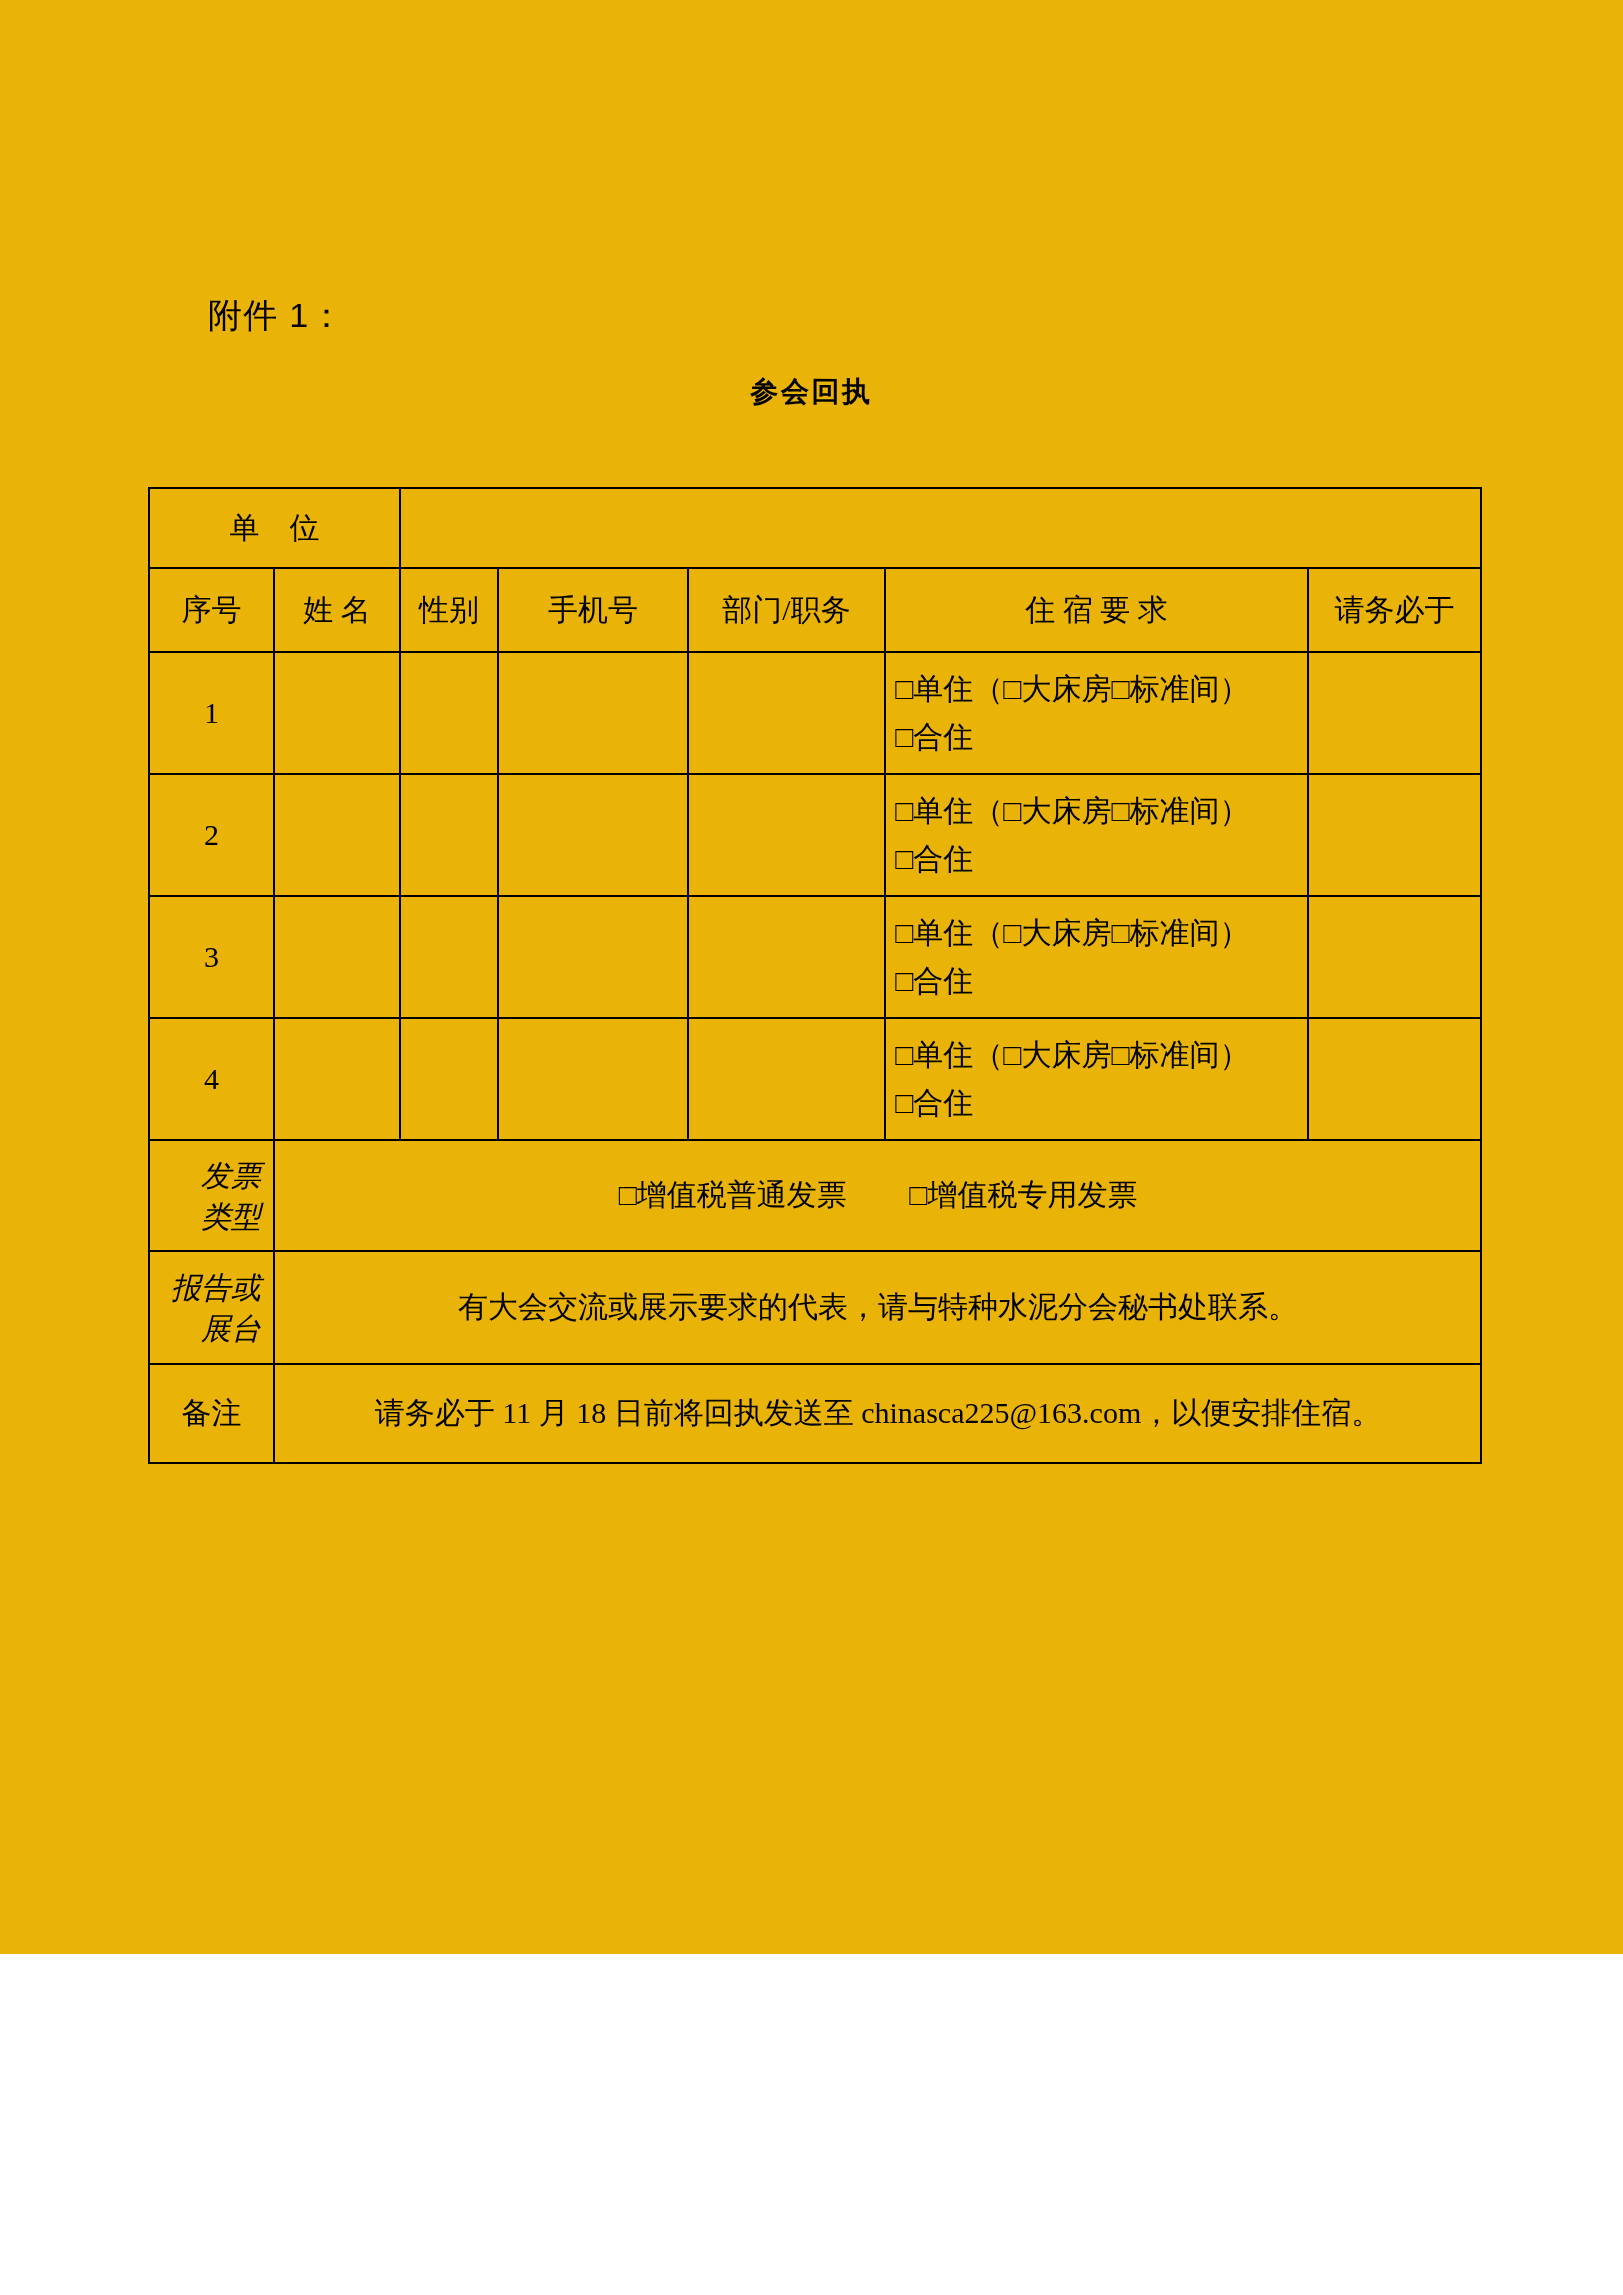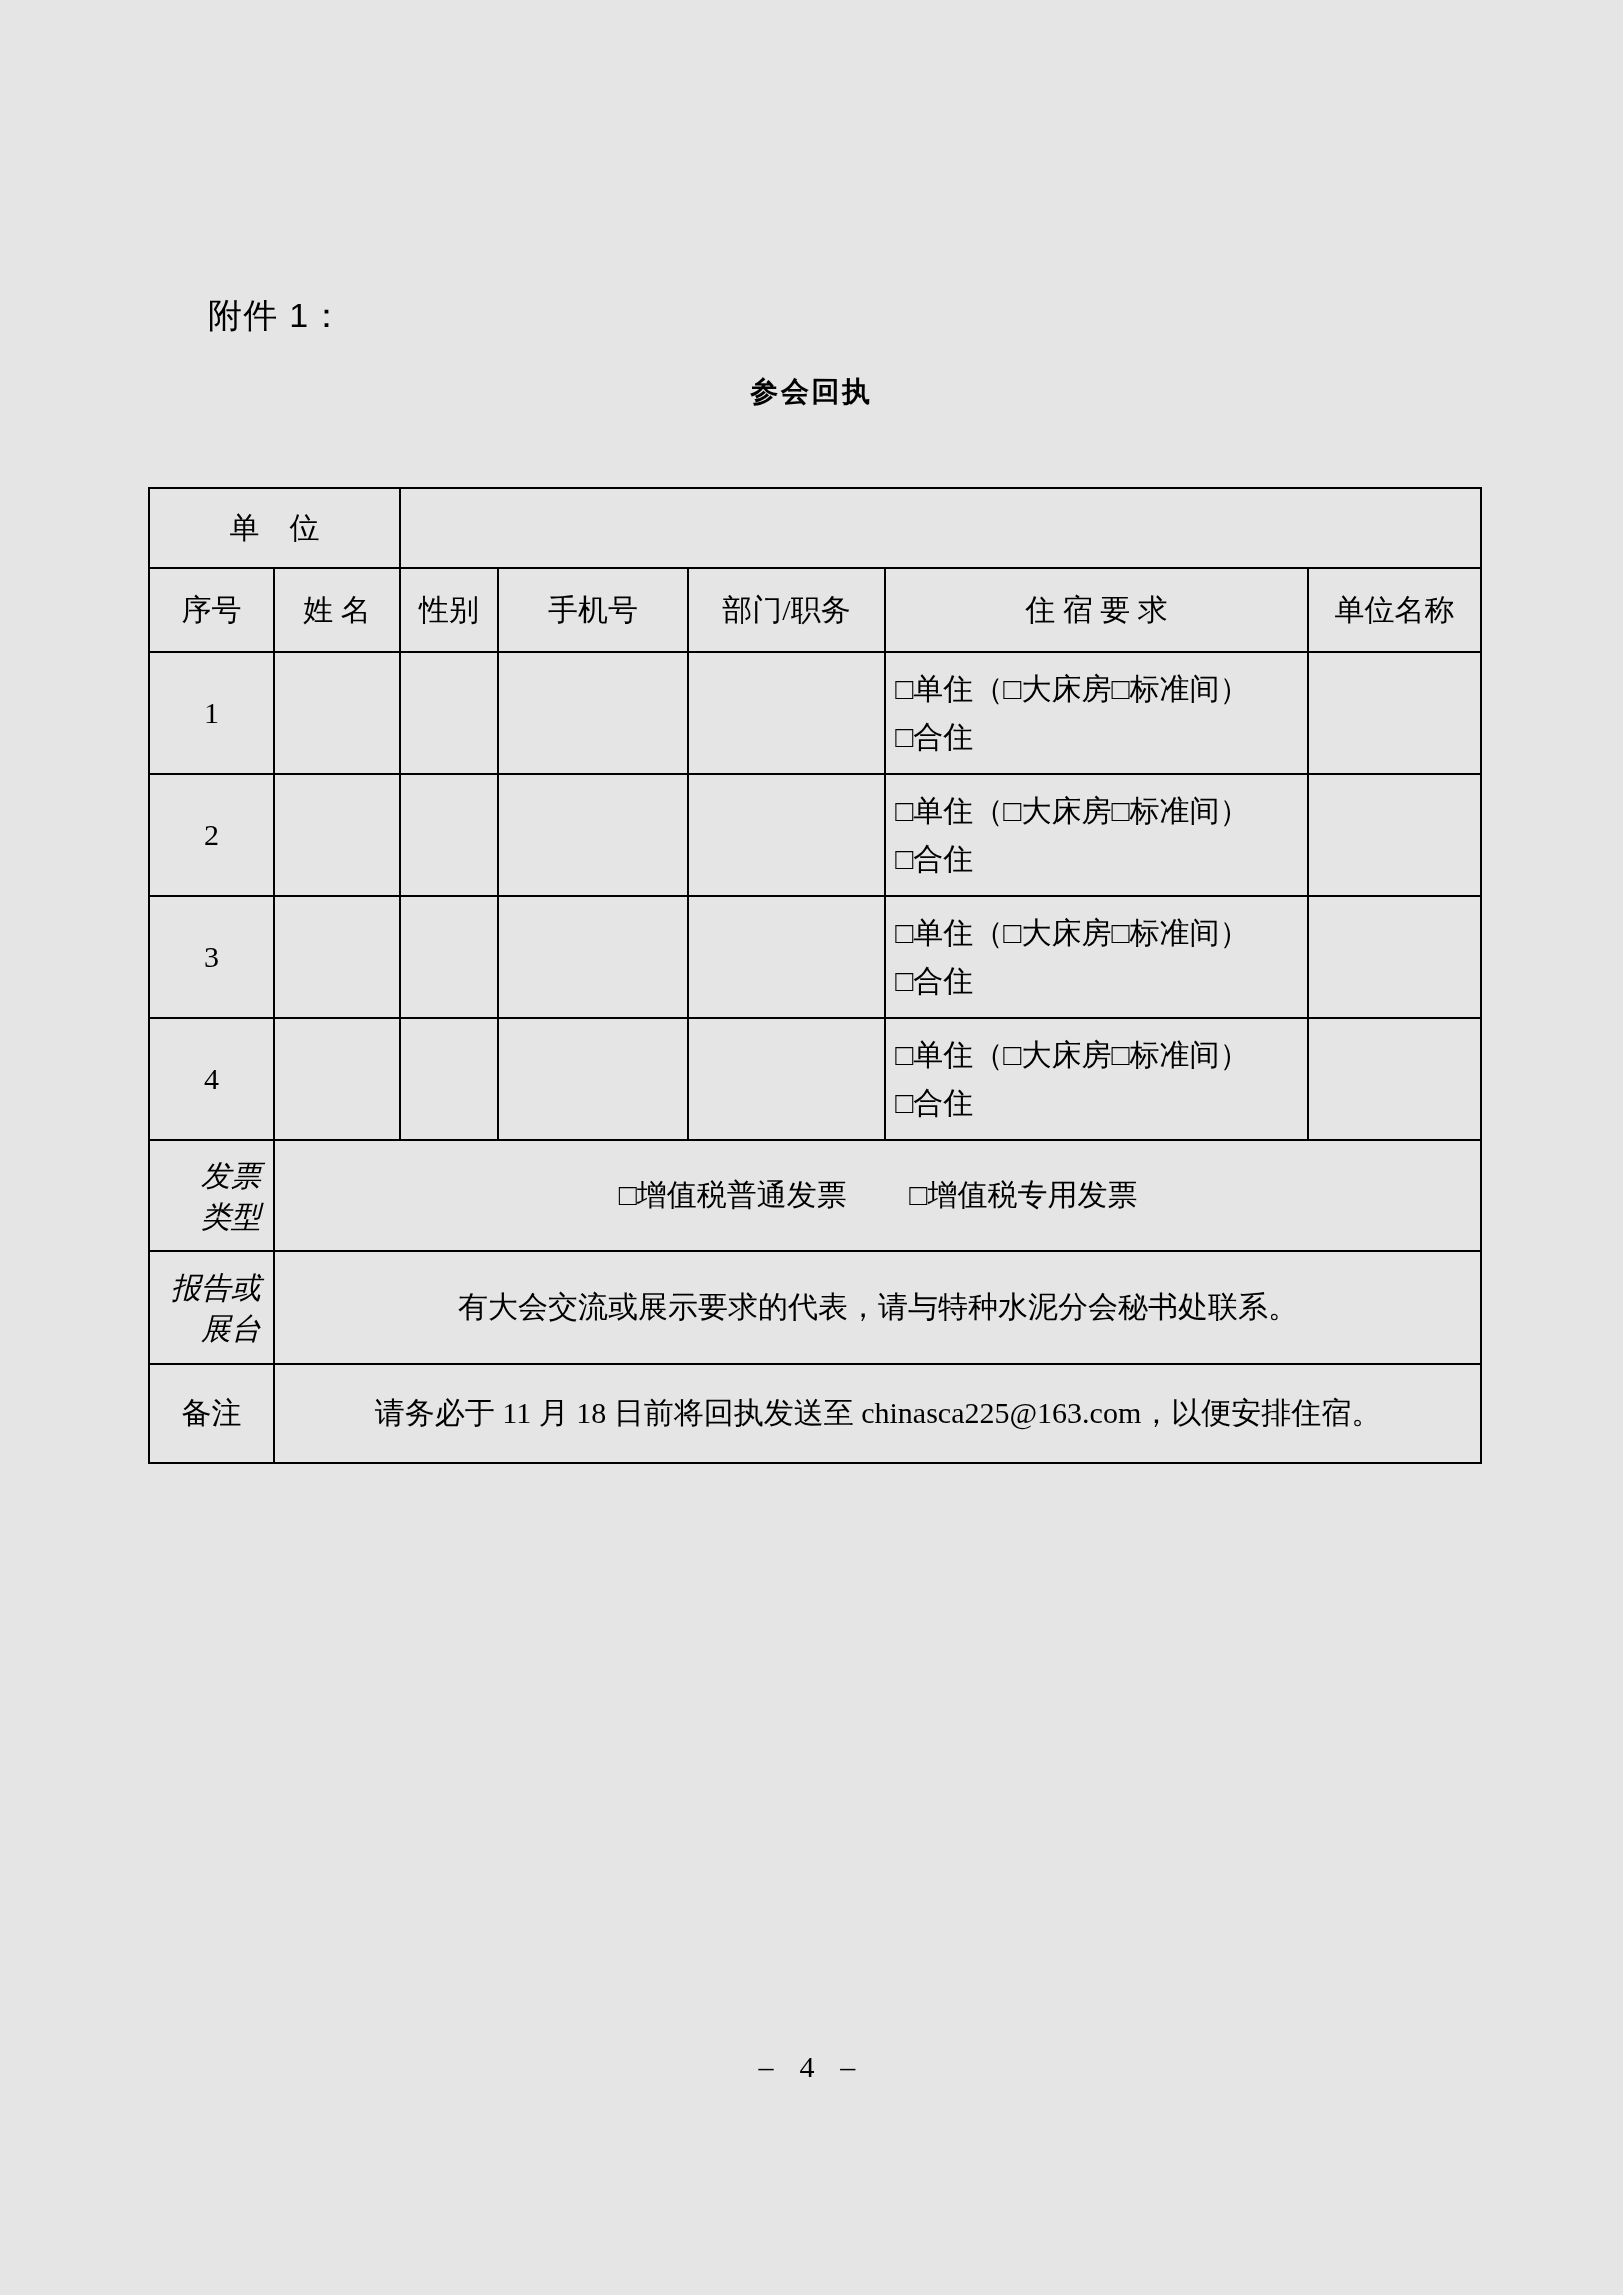--- a/index.html
+++ b/index.html
@@ -1,20 +1,20 @@
 <!DOCTYPE html>
 <html style="font-size:10.5px"><head>
 <meta charset="utf-8">
 <style>
   html, body { margin: 0; padding: 0; background: #ffffff; }
   .page {
     position: relative;
     width: 1623px;
-    height: 2295px;
-    background: #e5e5e5;
+    height: 1954px;
+    background: #eab308;
     color: #000000;
     font-family: "Liberation Serif", "DejaVu Serif", serif;
     font-size: 30px;
     overflow: hidden;
   }
   .attachment-label {
     position: absolute;
     left: 208px;
     top: 293px;
     font-family: "Liberation Sans", "DejaVu Sans", sans-serif;
@@ -97,21 +97,21 @@
       <td colspan="5"></td>
     </tr>
 
     <tr class="h-head">
       <td class="c">序号</td>
       <td class="c">姓 名</td>
       <td class="c">性别</td>
       <td class="c">手机号</td>
       <td class="c">部门/职务</td>
       <td class="c">住 宿 要 求</td>
-      <td class="c">单位名称</td>
+      <td class="c">请务必于</td>
     </tr>
 
     <tr class="h-row">
       <td class="c">1</td>
       <td></td>
       <td></td>
       <td></td>
       <td></td>
       <td class="lodging">
         <div>□单住（□大床房□标准间）</div>

